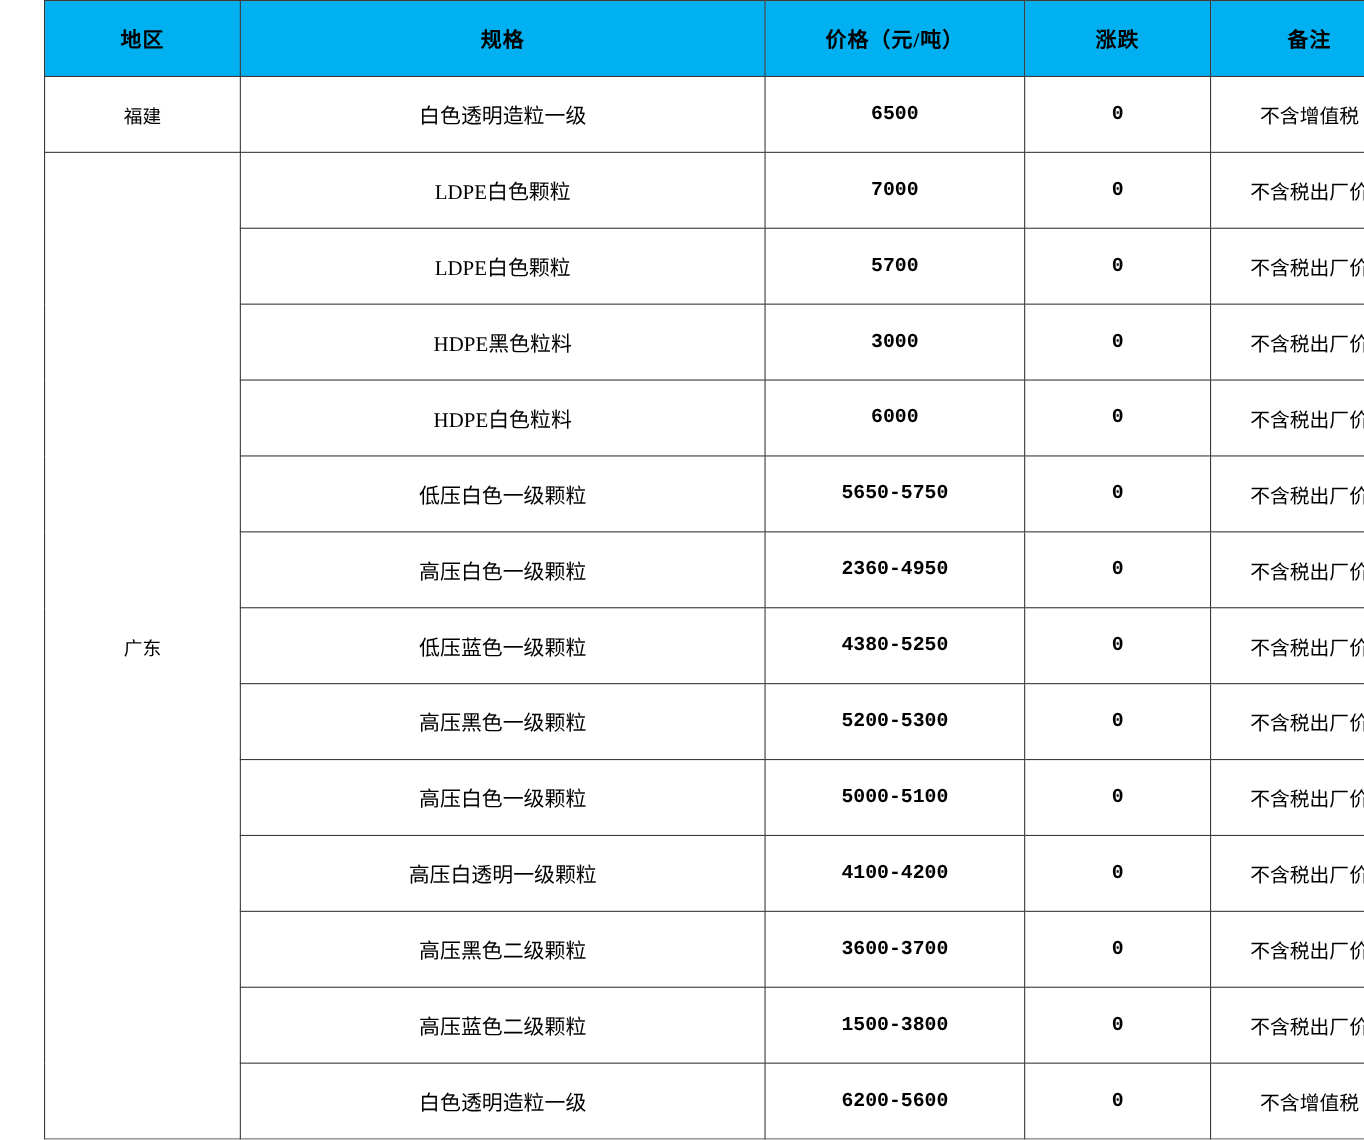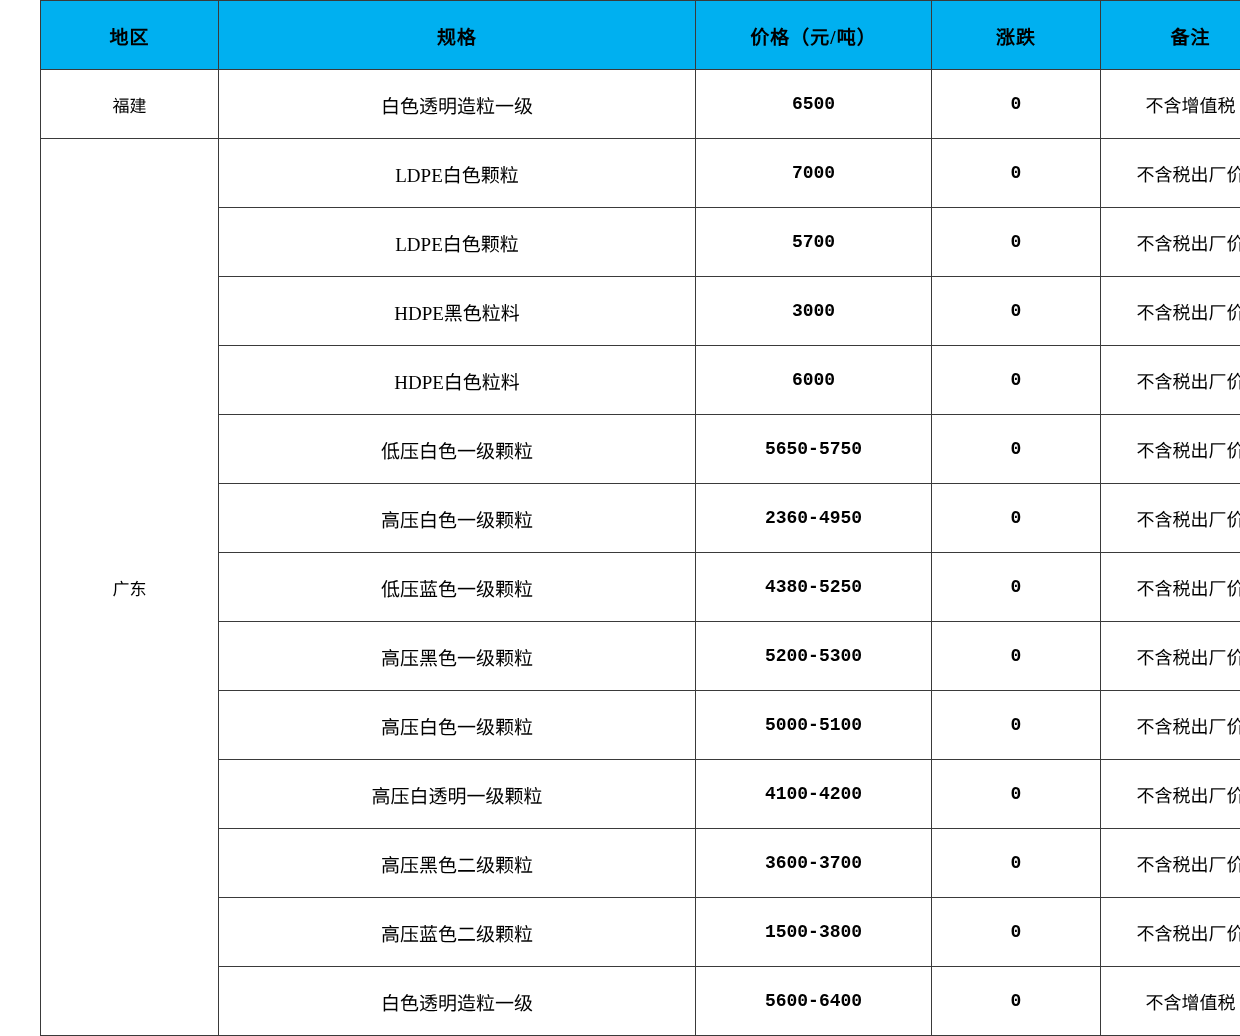--- a/index.html
+++ b/index.html
@@ -159,18 +159,18 @@
         <td class="remark">不含税出厂价</td>
       </tr>
       <tr>
         <td class="spec">高压蓝色二级颗粒</td>
         <td class="price">1500-3800</td>
         <td class="change">0</td>
         <td class="remark">不含税出厂价</td>
       </tr>
       <tr>
         <td class="spec">白色透明造粒一级</td>
-        <td class="price">5600-6400</td>
+        <td class="price">6200-5600</td>
         <td class="change">0</td>
         <td class="remark">不含增值税</td>
       </tr>
     </tbody>
 </table>
 
 </body></html>

